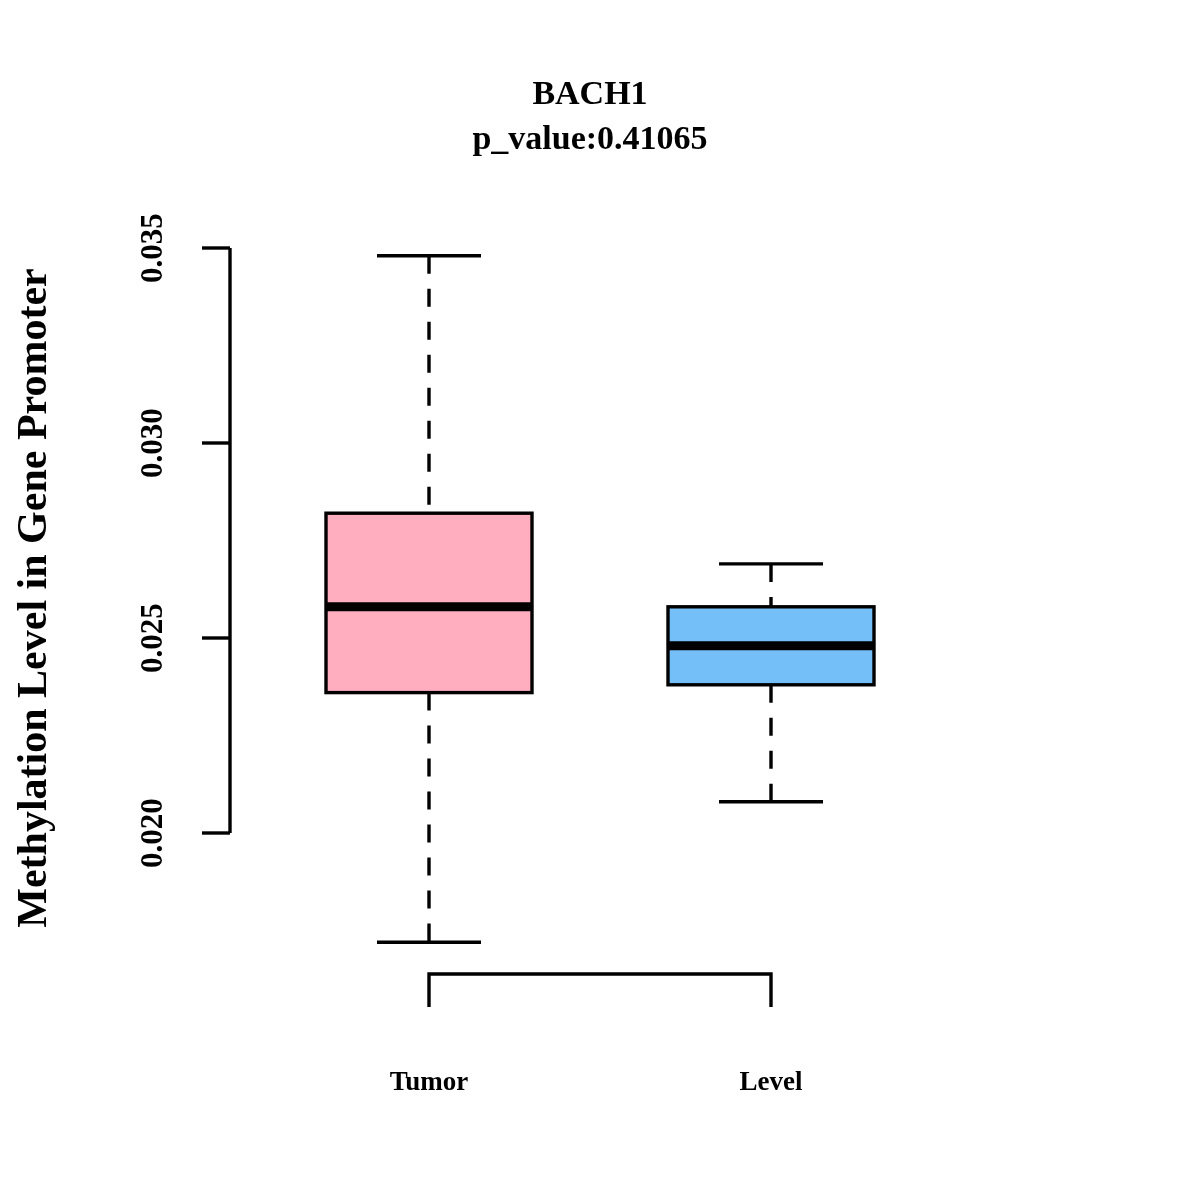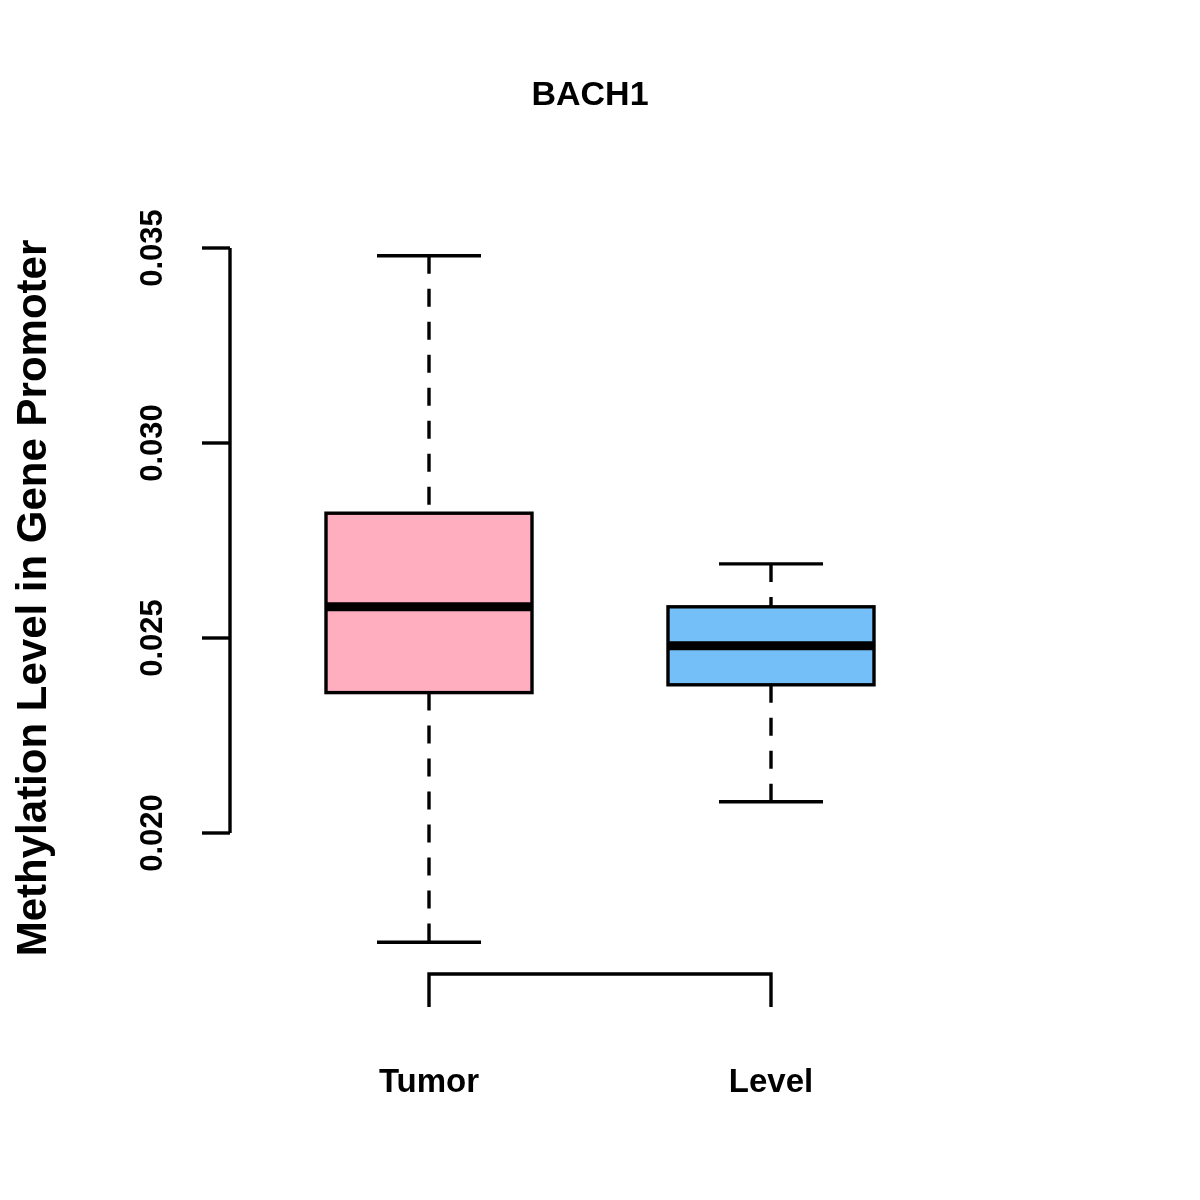--- a/index.html
+++ b/index.html
@@ -1,25 +1,25 @@
 <!DOCTYPE html>
 <html><head>
 <meta charset="utf-8">
 <style>
   html,body{margin:0;padding:0;background:#fff;}
   #figure{
     position:relative;width:1200px;height:1160px;background:#fff;overflow:hidden;
-    font-family:Liberation Sans, sans-serif;color:#000;
+    font-family:Liberation Serif, serif;color:#000;
   }
   .txt{position:absolute;white-space:nowrap;font-weight:bold;color:#000;}
   .title{font-size:34px;transform:translate(-50%,-50%);}
   .subtitle{font-size:34px;transform:translate(-50%,-50%);}
   .ylabel{font-size:42px;transform:translate(-50%,-50%) rotate(-90deg);}
   .ytick{font-size:31px;transform:translate(-50%,-50%) rotate(-90deg);}
-  .xcat{font-size:33px;transform:translate(-50%,-50%);}
+  .xcat{font-size:27px;transform:translate(-50%,-50%);}
   #plot{position:absolute;left:0;top:0;}
 </style>
 </head>
 <body>
 
 <div id="figure">
   <svg id="plot" width="1200" height="1200">
       <line x1="230" y1="833" x2="230" y2="248" stroke="#000000" stroke-width="3.4"></line>
       <line x1="202" y1="833" x2="230" y2="833" stroke="#000000" stroke-width="3.4"></line>
       <line x1="202" y1="638" x2="230" y2="638" stroke="#000000" stroke-width="3.4"></line>
@@ -34,20 +34,21 @@
       <line x1="326" y1="606.8000000000001" x2="532" y2="606.8000000000001" stroke="#000000" stroke-width="9"></line>
       <line x1="771" y1="563.9000000000001" x2="771" y2="606.8000000000001" stroke="#000000" stroke-width="3.4" stroke-dasharray="18 15"></line>
       <line x1="771" y1="684.8" x2="771" y2="801.8000000000001" stroke="#000000" stroke-width="3.4" stroke-dasharray="18 15"></line>
       <line x1="719" y1="563.9000000000001" x2="823" y2="563.9000000000001" stroke="#000000" stroke-width="3.4"></line>
       <line x1="719" y1="801.8000000000001" x2="823" y2="801.8000000000001" stroke="#000000" stroke-width="3.4"></line>
       <rect x="668" y="606.8000000000001" width="206" height="77.99999999999989" fill="#74BFF7" stroke="#000000" stroke-width="3.4"></rect>
       <line x1="668" y1="645.8000000000001" x2="874" y2="645.8000000000001" stroke="#000000" stroke-width="9"></line>
     </svg>
 
   <div class="txt title" style="left:590px;top:93px">BACH1</div>
+  <div class="txt subtitle" style="left:590px;top:138px">p_value:0.41065</div>
 
   <div class="txt ylabel" style="left:32px;top:598px">Methylation Level in Gene Promoter</div>
 
   <div class="txt ytick" style="left:152px;top:248px">0.035</div>
   <div class="txt ytick" style="left:152px;top:443px">0.030</div>
   <div class="txt ytick" style="left:152px;top:638px">0.025</div>
   <div class="txt ytick" style="left:152px;top:833px">0.020</div>
 
   <div class="txt xcat" style="left:429px;top:1081px">Tumor</div>
   <div class="txt xcat" style="left:771px;top:1081px">Level</div>

